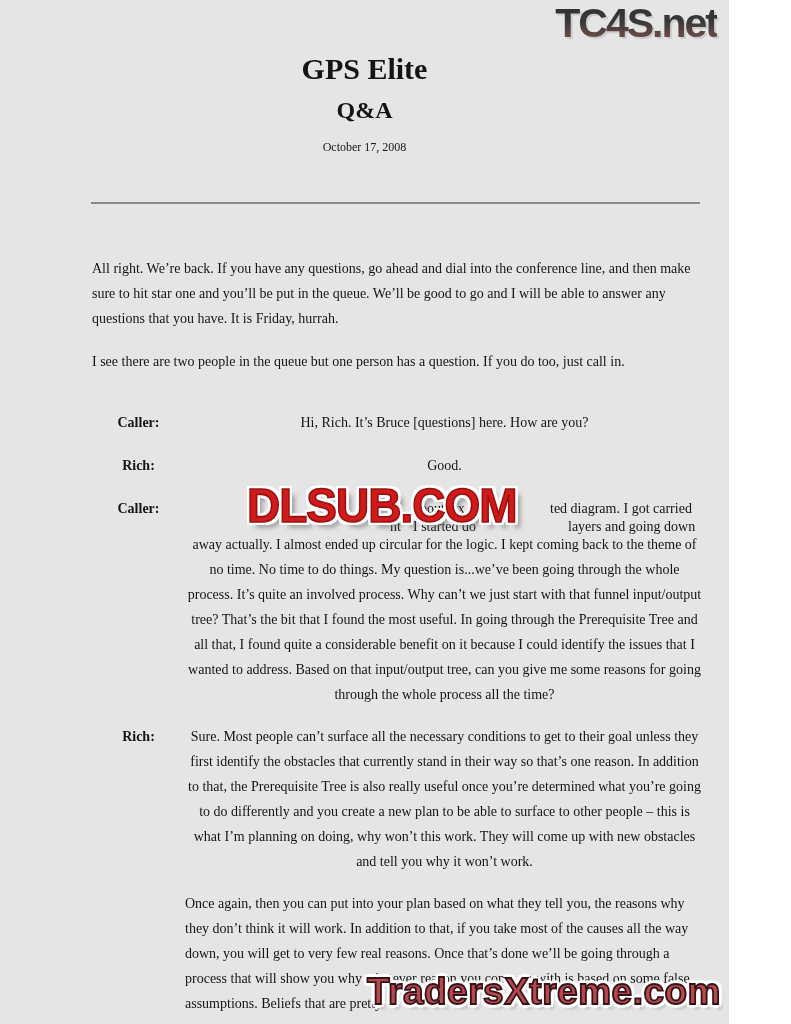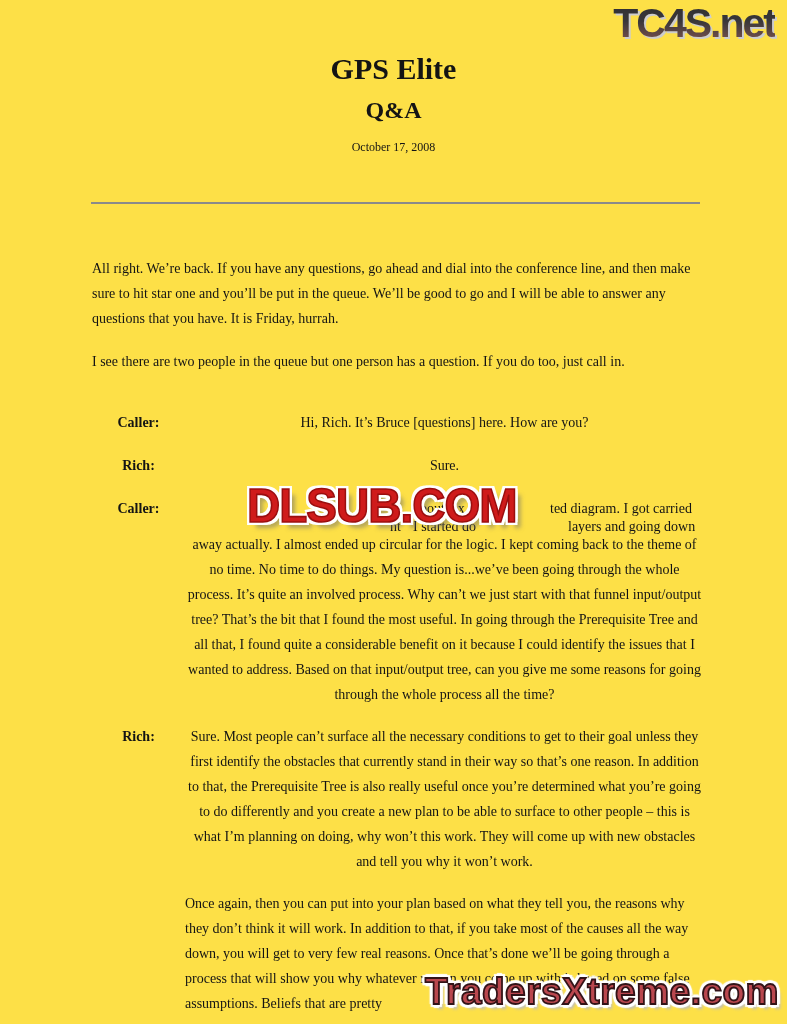--- a/index.html
+++ b/index.html
@@ -1,20 +1,20 @@
 <!DOCTYPE html>
 <html><head>
 <meta charset="utf-8">
 <style>
   * { margin:0; padding:0; box-sizing:border-box; }
   html,body { background:#ffffff; }
   .page {
     position:relative;
-    width:787px; height:1024px;
-    background:#fde047;
+    width:729px; height:1024px;
+    background:#e5e5e5;
     overflow:hidden;
     font-family:"Liberation Serif", serif;
     color:#141414;
   }
 
   
   .logo-top {
     position:absolute; top:0px; right:12px;
     font-family:"Liberation Sans", sans-serif;
     font-weight:800; font-size:41px; letter-spacing:-2px;
@@ -110,21 +110,21 @@
     <div class="para">All right. We’re back. If you have any questions, go ahead and dial into the conference line, and then make sure to hit star one and you’ll be put in the queue. We’ll be good to go and I will be able to answer any questions that you have. It is Friday, hurrah.</div>
     <div class="para">I see there are two people in the queue but one person has a question. If you do too, just call in.</div>
 
     <div class="entry first-entry">
       <div class="speaker">Caller:</div>
       <div class="speech">Hi, Rich. It’s Bruce [questions] here. How are you?</div>
     </div>
 
     <div class="entry">
       <div class="speaker">Rich:</div>
-      <div class="speech">Sure.</div>
+      <div class="speech">Good.</div>
     </div>
 
     <div class="entry">
       <div class="speaker">Caller:</div>
       <div class="speech">
         <div class="obsline">
           <span>about six o</span>
           <span class="frag-right2">ted diagram. I got carried</span>
         </div>
         <div class="obsline">

